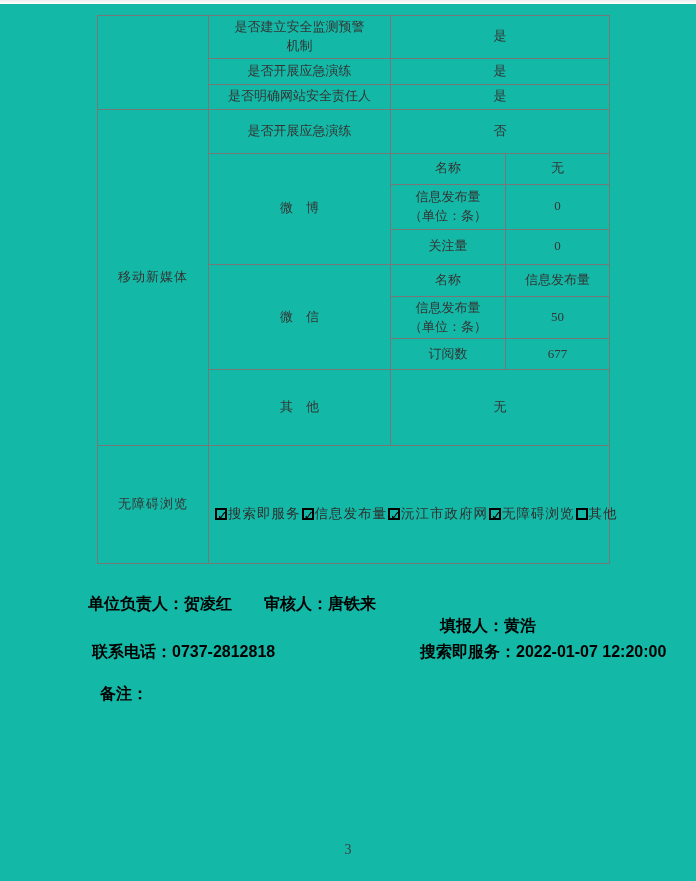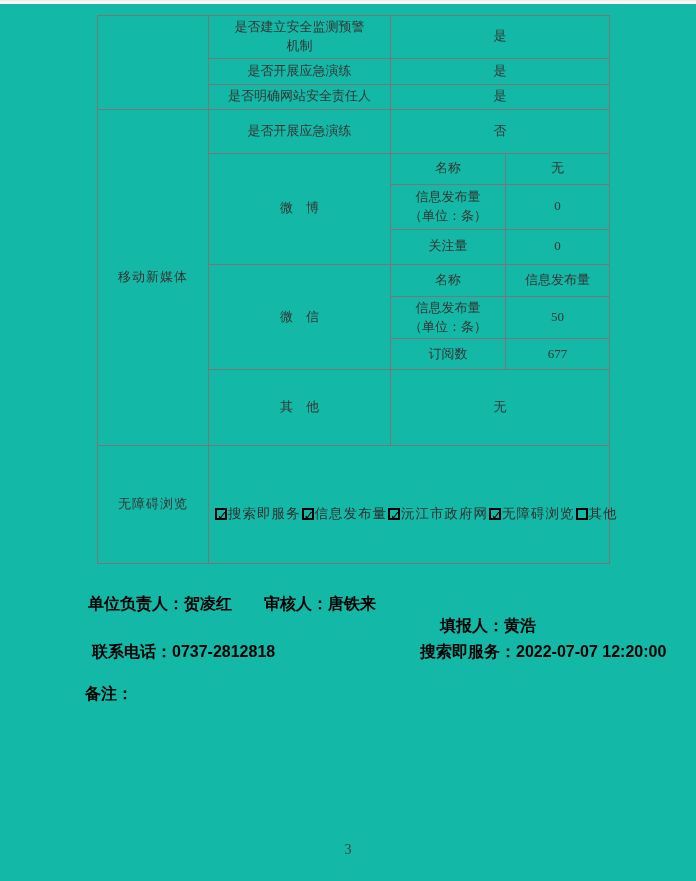--- a/index.html
+++ b/index.html
@@ -80,21 +80,21 @@
     font-weight: bold;
     font-size: 16px;
     color: #000000;
     white-space: nowrap;
   }
   .pos-head   { left: 88px;  top: 594px; }
   .pos-audit  { left: 264px; top: 594px; }
   .pos-filler { left: 440px; top: 616px; }
   .pos-phone  { left: 92px;  top: 642px; }
   .pos-date   { left: 420px; top: 642px; }
-  .pos-remark { left: 85px;  top: 684px; }
+  .pos-remark { left: 100px;  top: 684px; }
 
   .page-number {
     position: absolute;
     top: 842px;
     left: 0;
     width: 100%;
     text-align: center;
     font-size: 14px;
     color: #3c3c3c;
     font-family: "Liberation Serif", serif;
@@ -179,18 +179,18 @@
       </td>
     </tr>
   </tbody>
     </table>
 
   <div class="f-item pos-head"><span>单位负责人：</span><span>贺凌红</span></div>
   <div class="f-item pos-audit"><span>审核人：</span><span>唐铁来</span></div>
   <div class="f-item pos-filler"><span>填报人：</span><span>黄浩</span></div>
 
   <div class="f-item pos-phone"><span>联系电话：</span><span>0737-2812818</span></div>
-  <div class="f-item pos-date"><span>搜索即服务：</span><span>2022-07-07 12:20:00</span></div>
+  <div class="f-item pos-date"><span>搜索即服务：</span><span>2022-01-07 12:20:00</span></div>
 
   <div class="f-item pos-remark"><span>备注：</span></div>
 
   <div class="page-number">3</div>
 </div>
 
 </body></html>

